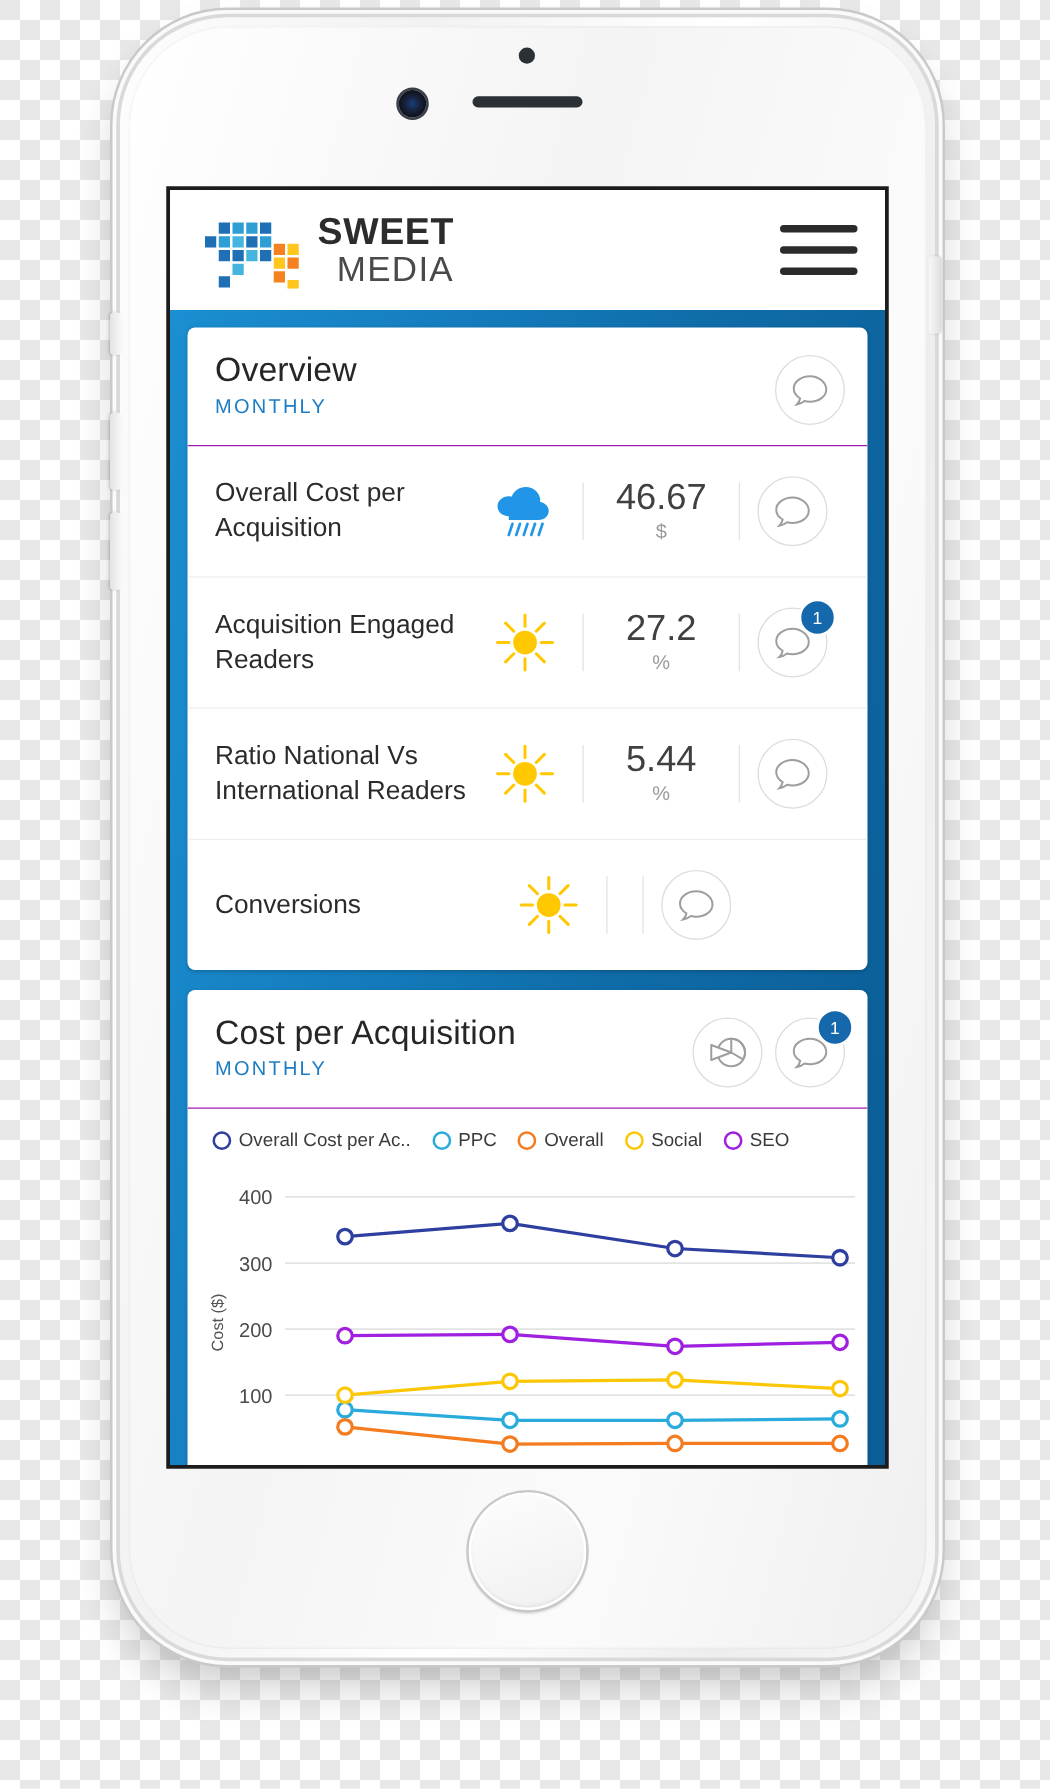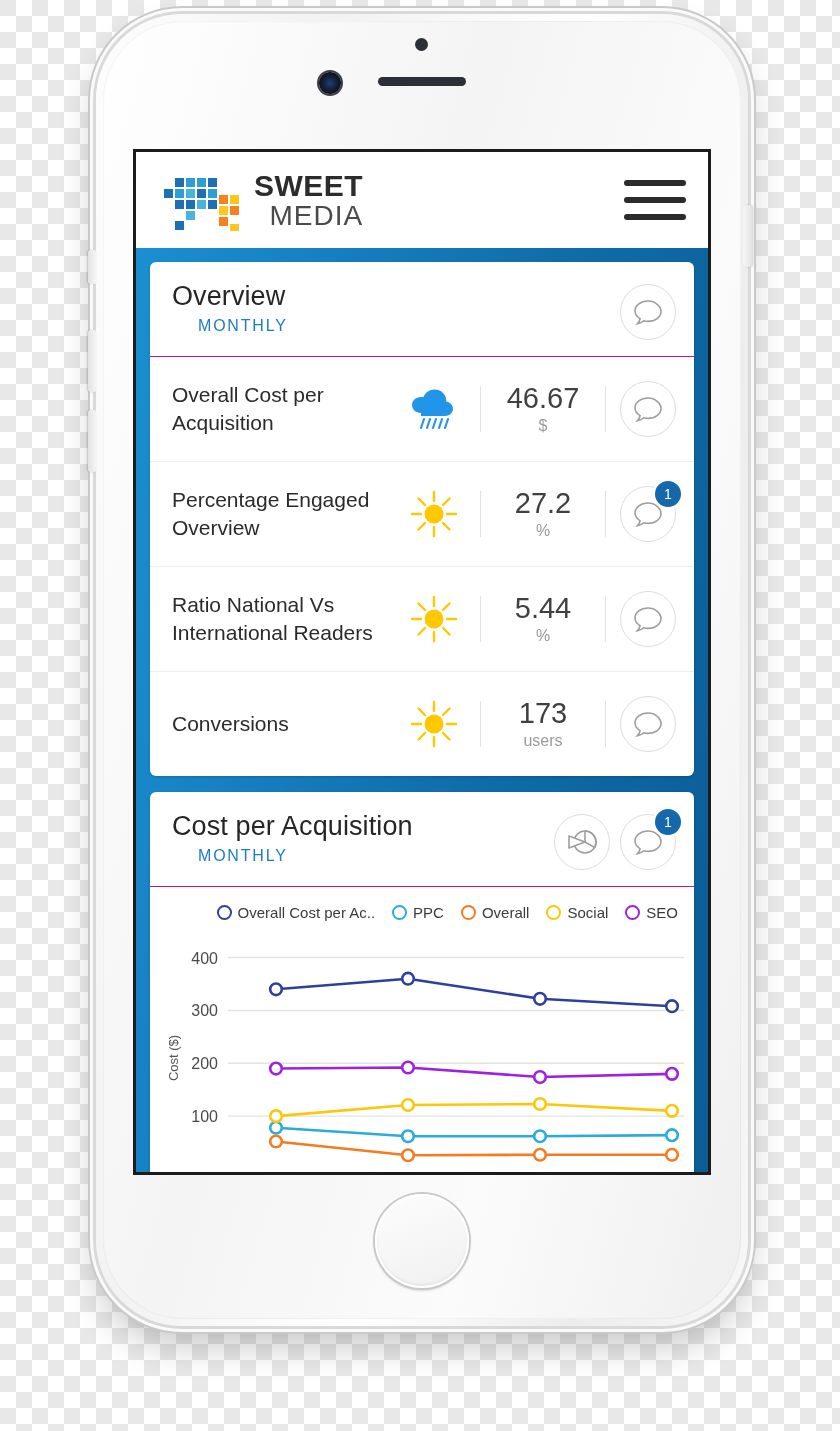--- a/index.html
+++ b/index.html
@@ -65,41 +65,41 @@
   
   .bluebody{
     background:linear-gradient(100deg,#1a8fd1 0%,#1680c2 25%,#0f6ca8 60%,#0b5d96 100%);
     padding:14px 14px 0 14px;box-sizing:border-box;min-height:934px;
   }
   .card{background:#fff;border-radius:6px;box-shadow:0 1px 3px rgba(0,0,0,.18);margin-bottom:16px;overflow:hidden;}
 
   .card-head{display:flex;align-items:flex-start;padding:20px 18px 16px 22px;border-bottom:1px solid #a21caf;}
   .card-titles{flex:1;}
   .card-title{font-size:27px;font-weight:400;color:#262626;line-height:1.1;letter-spacing:.1px;}
-  .card-sub{font-size:16px;letter-spacing:1.8px;color:#1d7dc4;margin-top:5px;font-weight:400;margin-left:26px;}
+  .card-sub{font-size:16px;letter-spacing:1.8px;color:#1d7dc4;margin-top:5px;font-weight:400;}
   .head-icons{display:flex;align-items:center;gap:10px;margin-top:2px;}
 
   .circ{width:54px;height:54px;border-radius:50%;border:1.6px solid #dcdcdc;
         display:flex;align-items:center;justify-content:center;position:relative;background:#fff;cursor:pointer;flex:none;}
   .badge{position:absolute;top:-8px;right:-8px;width:26px;height:26px;border-radius:50%;
          background:#1668ad;color:#fff;font-size:14px;display:flex;align-items:center;justify-content:center;
          border:2px solid #fff;font-weight:400;}
 
   
-  .row{display:flex;align-items:center;padding:16px 18px 16px 22px;border-bottom:1px solid #eeeeee;min-height:72px;}
+  .row{display:flex;align-items:center;padding:16px 32px 16px 22px;border-bottom:1px solid #eeeeee;min-height:72px;}
   .row:last-child{border-bottom:none;}
   .row-label{flex:1;font-size:21px;color:#2b2b2b;line-height:1.32;max-width:235px;}
   .row-icon{width:64px;display:flex;align-items:center;justify-content:center;flex:none;}
   .vsep{width:1px;height:46px;background:#e2e2e2;margin:0 14px;flex:none;}
   .row-val{width:96px;text-align:center;flex:none;}
   .val-num{font-size:29px;color:#404040;font-weight:300;line-height:1.05;}
   .val-unit{font-size:16px;color:#9a9a9a;margin-top:4px;}
 
   
-  .legend{display:flex;align-items:center;gap:17px;padding:17px 16px 6px 36px;flex-wrap:nowrap;justify-content:flex-end;}
+  .legend{display:flex;align-items:center;gap:17px;padding:17px 16px 6px 20px;flex-wrap:nowrap;}
   .lg{display:flex;align-items:center;gap:6px;}
   .lg-dot{width:15px;height:15px;border-radius:50%;border:2.4px solid #000;box-sizing:border-box;flex:none;}
   .lg-label{font-size:15px;color:#3b3b3b;white-space:nowrap;}
 
   .chart-area{padding:2px 10px 0 6px;}
   svg.chart{display:block;}
   .ylabel{font-size:13px;fill:#545454;}
   .ytick{font-size:16px;fill:#4a4a4a;}
 </style>
 </head>
@@ -192,21 +192,21 @@
         </div>
         <div class="vsep"></div>
         <div class="circ">
           <svg width="30" height="27" viewBox="0 0 30 27">
             <path d="M15 2C7.8 2 2 6.4 2 11.8c0 3.2 2 6 5.1 7.8-.3 2-1.3 3.7-2.6 5 2.6-.5 4.7-1.6 6.2-2.8 1.4.4 2.8.6 4.3.6 7.2 0 13-4.4 13-9.8S22.2 2 15 2z" fill="none" stroke="#9e9e9e" stroke-width="1.6"></path>
           </svg>
         </div>
       </div>
 
       <div class="row">
-        <div class="row-label">Percentage Engaged Overview</div>
+        <div class="row-label">Acquisition Engaged Readers</div>
         <div class="row-icon">
           <svg width="52" height="50" viewBox="0 0 52 50">
             <circle cx="26" cy="25" r="9.5" fill="#FFC800"></circle>
             <g stroke="#FFC800" stroke-width="2.4" stroke-linecap="round">
               <line x1="26" y1="3" x2="26" y2="12"></line>
               <line x1="26" y1="38" x2="26" y2="47"></line>
               <line x1="4" y1="25" x2="13" y2="25"></line>
               <line x1="39" y1="25" x2="48" y2="25"></line>
               <line x1="10.5" y1="9.5" x2="17" y2="16"></line>
               <line x1="35" y1="34" x2="41.5" y2="40.5"></line>
@@ -270,24 +270,20 @@
               <line x1="4" y1="25" x2="13" y2="25"></line>
               <line x1="39" y1="25" x2="48" y2="25"></line>
               <line x1="10.5" y1="9.5" x2="17" y2="16"></line>
               <line x1="35" y1="34" x2="41.5" y2="40.5"></line>
               <line x1="41.5" y1="9.5" x2="35" y2="16"></line>
               <line x1="17" y1="34" x2="10.5" y2="40.5"></line>
             </g>
           </svg>
         </div>
         <div class="vsep"></div>
-        <div class="row-val">
-          <div class="val-num">173</div>
-          <div class="val-unit">users</div>
-        </div>
         <div class="vsep"></div>
         <div class="circ">
           <svg width="30" height="27" viewBox="0 0 30 27">
             <path d="M15 2C7.8 2 2 6.4 2 11.8c0 3.2 2 6 5.1 7.8-.3 2-1.3 3.7-2.6 5 2.6-.5 4.7-1.6 6.2-2.8 1.4.4 2.8.6 4.3.6 7.2 0 13-4.4 13-9.8S22.2 2 15 2z" fill="none" stroke="#9e9e9e" stroke-width="1.6"></path>
           </svg>
         </div>
       </div>
     </div>
 
     <div class="card">

